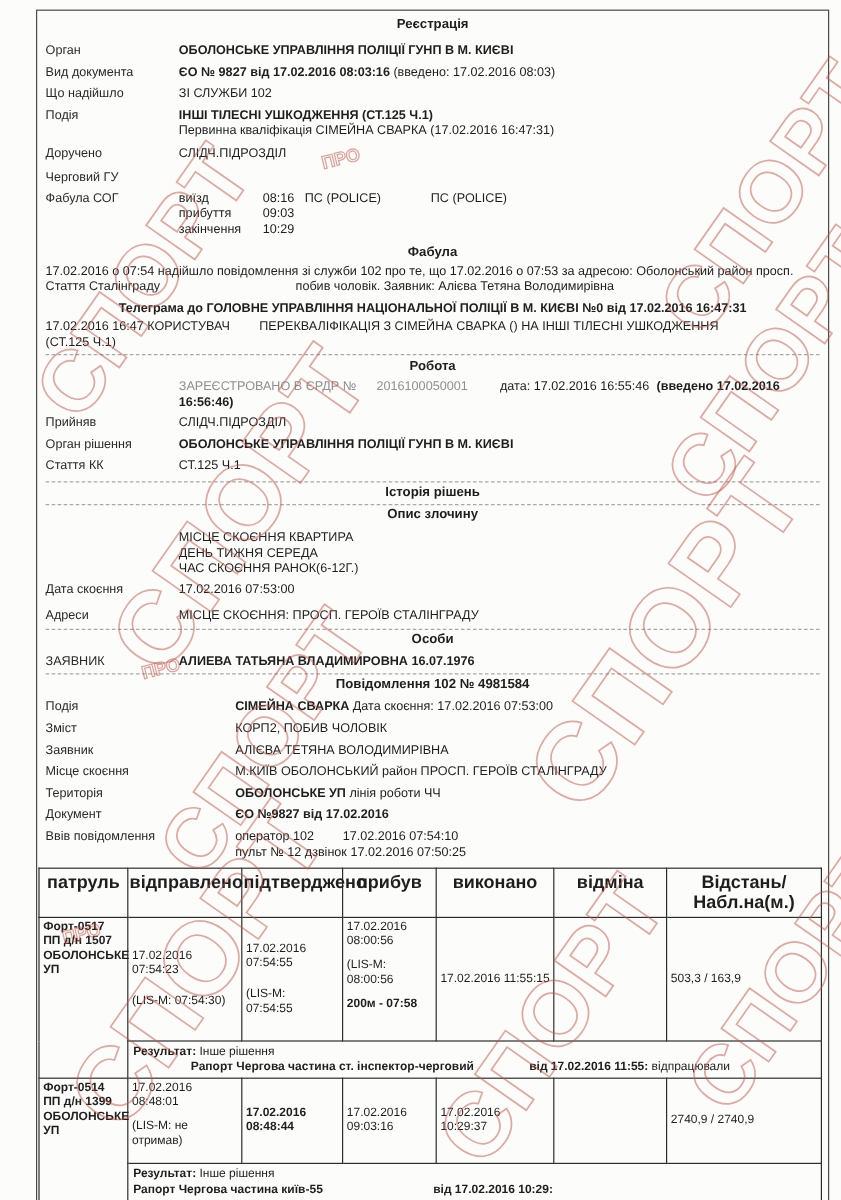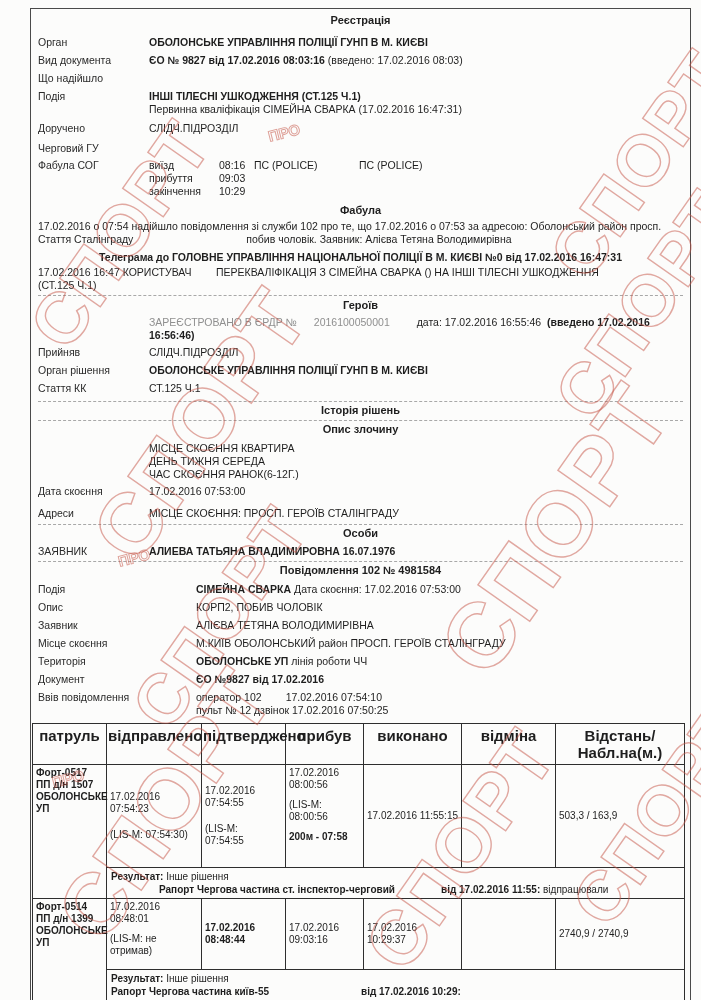--- a/index.html
+++ b/index.html
@@ -68,20 +68,21 @@
       <span class="val b">ОБОЛОНСЬКЕ УПРАВЛІННЯ ПОЛІЦІЇ ГУНП В М. КИЄВІ</span>
     </div>
 
     <div class="row">
       <span class="lbl">Вид документа</span>
       <span class="val"><span class="b">ЄО № 9827 від 17.02.2016 08:03:16</span><span> (введено: 17.02.2016 08:03)</span></span>
     </div>
 
     <div class="row">
       <span class="lbl">Що надійшло</span>
+      <span class="val">ЗІ СЛУЖБИ 102</span>
     </div>
 
     <div class="row" style="margin-bottom:6px;">
       <span class="lbl">Подія</span>
       <span class="val">
         <span class="b" style="display:block;">ІНШІ ТІЛЕСНІ УШКОДЖЕННЯ (СТ.125 Ч.1)</span>
         <span style="display:block;">Первинна кваліфікація СІМЕЙНА СВАРКА (17.02.2016 16:47:31)</span>
       </span>
     </div>
 
@@ -124,21 +125,21 @@
 
     <div class="sec-title" style="font-size:10.5px; margin-bottom:2px;">Телеграма до ГОЛОВНЕ УПРАВЛІННЯ НАЦІОНАЛЬНОЇ ПОЛІЦІЇ В М. КИЄВІ №0 від 17.02.2016 16:47:31</div>
     <div class="row" style="margin-bottom:0;">
       <span style="width:178px; flex-shrink:0;">17.02.2016 16:47 КОРИСТУВАЧ</span>
       <span class="val">ПЕРЕКВАЛІФІКАЦІЯ З СІМЕЙНА СВАРКА () НА ІНШІ ТІЛЕСНІ УШКОДЖЕННЯ</span>
     </div>
     <div class="para" style="margin-bottom:2px;">(СТ.125 Ч.1)</div>
 
     <div class="dash"></div>
 
-    <div class="sec-title" style="margin-bottom:4px;">Героїв</div>
+    <div class="sec-title" style="margin-bottom:4px;">Робота</div>
     <div class="row" style="margin-bottom:4px;">
       <span class="lbl"></span>
       <span class="val">
         <span class="gray">ЗАРЕЄСТРОВАНО В ЄРДР №</span>
         <span class="gray" style="margin-left:14px;">2016100050001</span>
         <span style="margin-left:24px;">дата: 17.02.2016 16:55:46</span>
         <span class="b" style="margin-left:3px;">(введено 17.02.2016</span>
         <span class="b" style="display:block;">16:56:46)</span>
       </span>
     </div>
@@ -187,21 +188,21 @@
 
     <div class="dash" style="margin-bottom:2px;"></div>
 
     <div class="sec-title" style="margin-bottom:6px;">Повідомлення 102 № 4981584</div>
 
     <div class="row">
       <span class="lbl2">Подія</span>
       <span class="val"><span class="b">СІМЕЙНА СВАРКА</span><span> Дата скоєння: 17.02.2016 07:53:00</span></span>
     </div>
     <div class="row">
-      <span class="lbl2">Опис</span>
+      <span class="lbl2">Зміст</span>
       <span class="val">КОРП2, ПОБИВ ЧОЛОВІК</span>
     </div>
     <div class="row">
       <span class="lbl2">Заявник</span>
       <span class="val">АЛІЄВА ТЕТЯНА ВОЛОДИМИРІВНА</span>
     </div>
     <div class="row">
       <span class="lbl2">Місце скоєння</span>
       <span class="val">М.КИЇВ ОБОЛОНСЬКИЙ район ПРОСП. ГЕРОЇВ СТАЛІНГРАДУ</span>
     </div>

